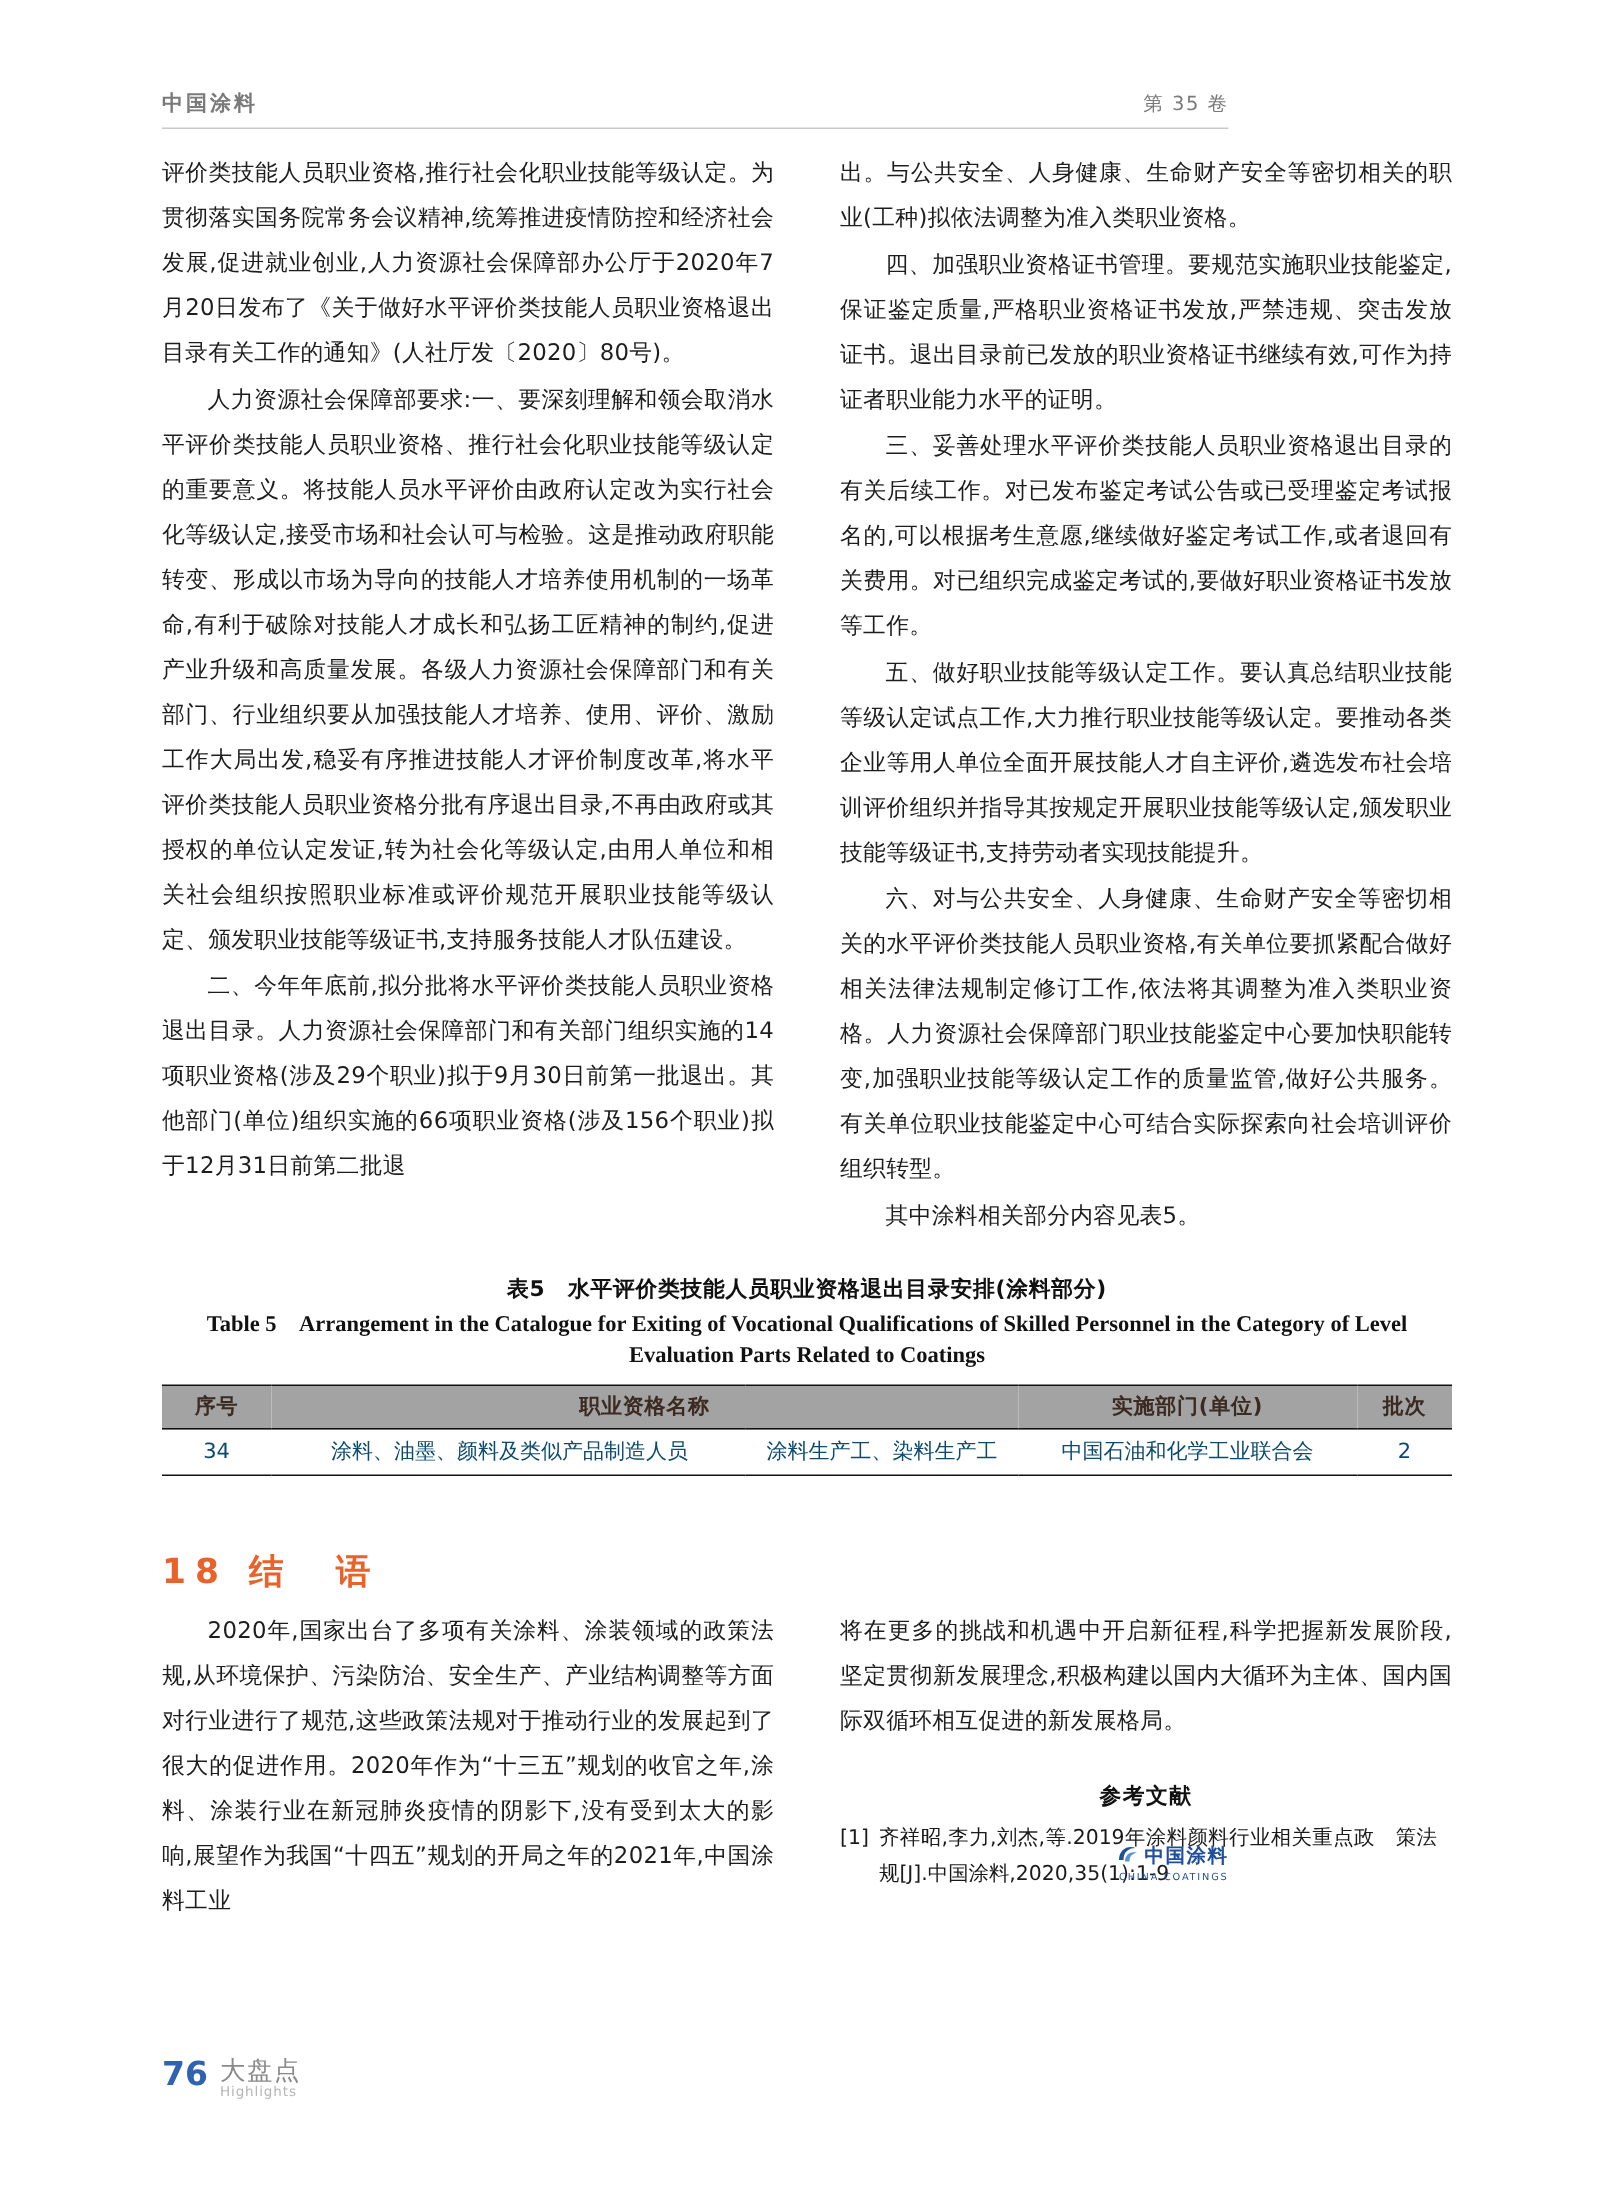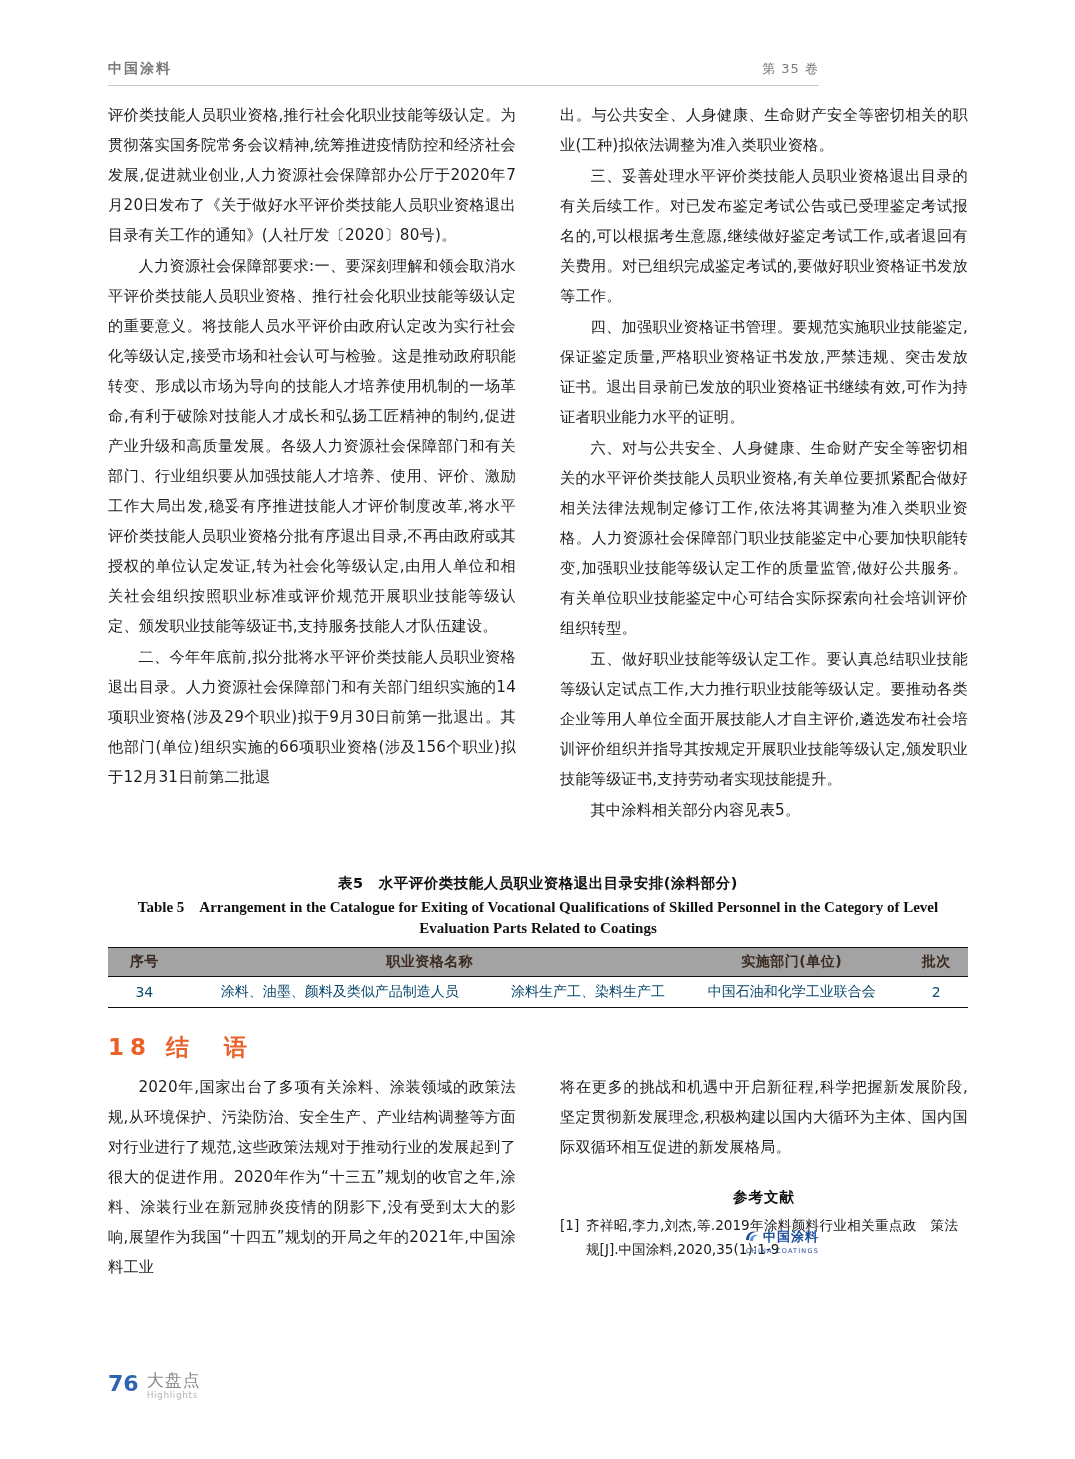--- a/index.html
+++ b/index.html
@@ -86,21 +86,20 @@
   }
 
   .clear { clear: both; }
 
   
   .tableblock {
     position: absolute;
     top: 850px;
     left: 108px;
     width: 860px;
-    margin-top: 24px;
   }
   .tbl-cap-cn {
     text-align: center;
     font-family: "DejaVu Sans", sans-serif;
     font-size: 14.5px;
     font-weight: bold;
     color: #111;
     margin-bottom: 4px;
     letter-spacing: 0.5px;
   }
@@ -275,24 +274,24 @@
   </div>
 
   <div class="cols">
     <div class="col left">
       <p>评价类技能人员职业资格,推行社会化职业技能等级认定。为贯彻落实国务院常务会议精神,统筹推进疫情防控和经济社会发展,促进就业创业,人力资源社会保障部办公厅于2020年7月20日发布了《关于做好水平评价类技能人员职业资格退出目录有关工作的通知》(人社厅发〔2020〕80号)。</p>
       <p class="indent">人力资源社会保障部要求:一、要深刻理解和领会取消水平评价类技能人员职业资格、推行社会化职业技能等级认定的重要意义。将技能人员水平评价由政府认定改为实行社会化等级认定,接受市场和社会认可与检验。这是推动政府职能转变、形成以市场为导向的技能人才培养使用机制的一场革命,有利于破除对技能人才成长和弘扬工匠精神的制约,促进产业升级和高质量发展。各级人力资源社会保障部门和有关部门、行业组织要从加强技能人才培养、使用、评价、激励工作大局出发,稳妥有序推进技能人才评价制度改革,将水平评价类技能人员职业资格分批有序退出目录,不再由政府或其授权的单位认定发证,转为社会化等级认定,由用人单位和相关社会组织按照职业标准或评价规范开展职业技能等级认定、颁发职业技能等级证书,支持服务技能人才队伍建设。</p>
       <p class="indent">二、今年年底前,拟分批将水平评价类技能人员职业资格退出目录。人力资源社会保障部门和有关部门组织实施的14项职业资格(涉及29个职业)拟于9月30日前第一批退出。其他部门(单位)组织实施的66项职业资格(涉及156个职业)拟于12月31日前第二批退</p>
     </div>
     <div class="col right">
       <p>出。与公共安全、人身健康、生命财产安全等密切相关的职业(工种)拟依法调整为准入类职业资格。</p>
+      <p class="indent">四、加强职业资格证书管理。要规范实施职业技能鉴定,保证鉴定质量,严格职业资格证书发放,严禁违规、突击发放证书。退出目录前已发放的职业资格证书继续有效,可作为持证者职业能力水平的证明。</p>
       <p class="indent">三、妥善处理水平评价类技能人员职业资格退出目录的有关后续工作。对已发布鉴定考试公告或已受理鉴定考试报名的,可以根据考生意愿,继续做好鉴定考试工作,或者退回有关费用。对已组织完成鉴定考试的,要做好职业资格证书发放等工作。</p>
-      <p class="indent">四、加强职业资格证书管理。要规范实施职业技能鉴定,保证鉴定质量,严格职业资格证书发放,严禁违规、突击发放证书。退出目录前已发放的职业资格证书继续有效,可作为持证者职业能力水平的证明。</p>
+      <p class="indent">五、做好职业技能等级认定工作。要认真总结职业技能等级认定试点工作,大力推行职业技能等级认定。要推动各类企业等用人单位全面开展技能人才自主评价,遴选发布社会培训评价组织并指导其按规定开展职业技能等级认定,颁发职业技能等级证书,支持劳动者实现技能提升。</p>
       <p class="indent">六、对与公共安全、人身健康、生命财产安全等密切相关的水平评价类技能人员职业资格,有关单位要抓紧配合做好相关法律法规制定修订工作,依法将其调整为准入类职业资格。人力资源社会保障部门职业技能鉴定中心要加快职能转变,加强职业技能等级认定工作的质量监管,做好公共服务。有关单位职业技能鉴定中心可结合实际探索向社会培训评价组织转型。</p>
-      <p class="indent">五、做好职业技能等级认定工作。要认真总结职业技能等级认定试点工作,大力推行职业技能等级认定。要推动各类企业等用人单位全面开展技能人才自主评价,遴选发布社会培训评价组织并指导其按规定开展职业技能等级认定,颁发职业技能等级证书,支持劳动者实现技能提升。</p>
       <p class="indent">其中涂料相关部分内容见表5。</p>
     </div>
     <div class="clear"></div>
   </div>
 
   <div class="tableblock">
     <div class="tbl-cap-cn">表5　水平评价类技能人员职业资格退出目录安排(涂料部分)</div>
     <div class="tbl-cap-en">Table 5　Arrangement in the Catalogue for Exiting of Vocational Qualifications of Skilled Personnel in the Category of Level Evaluation Parts Related to Coatings</div>
     <table class="data">
       <thead>

